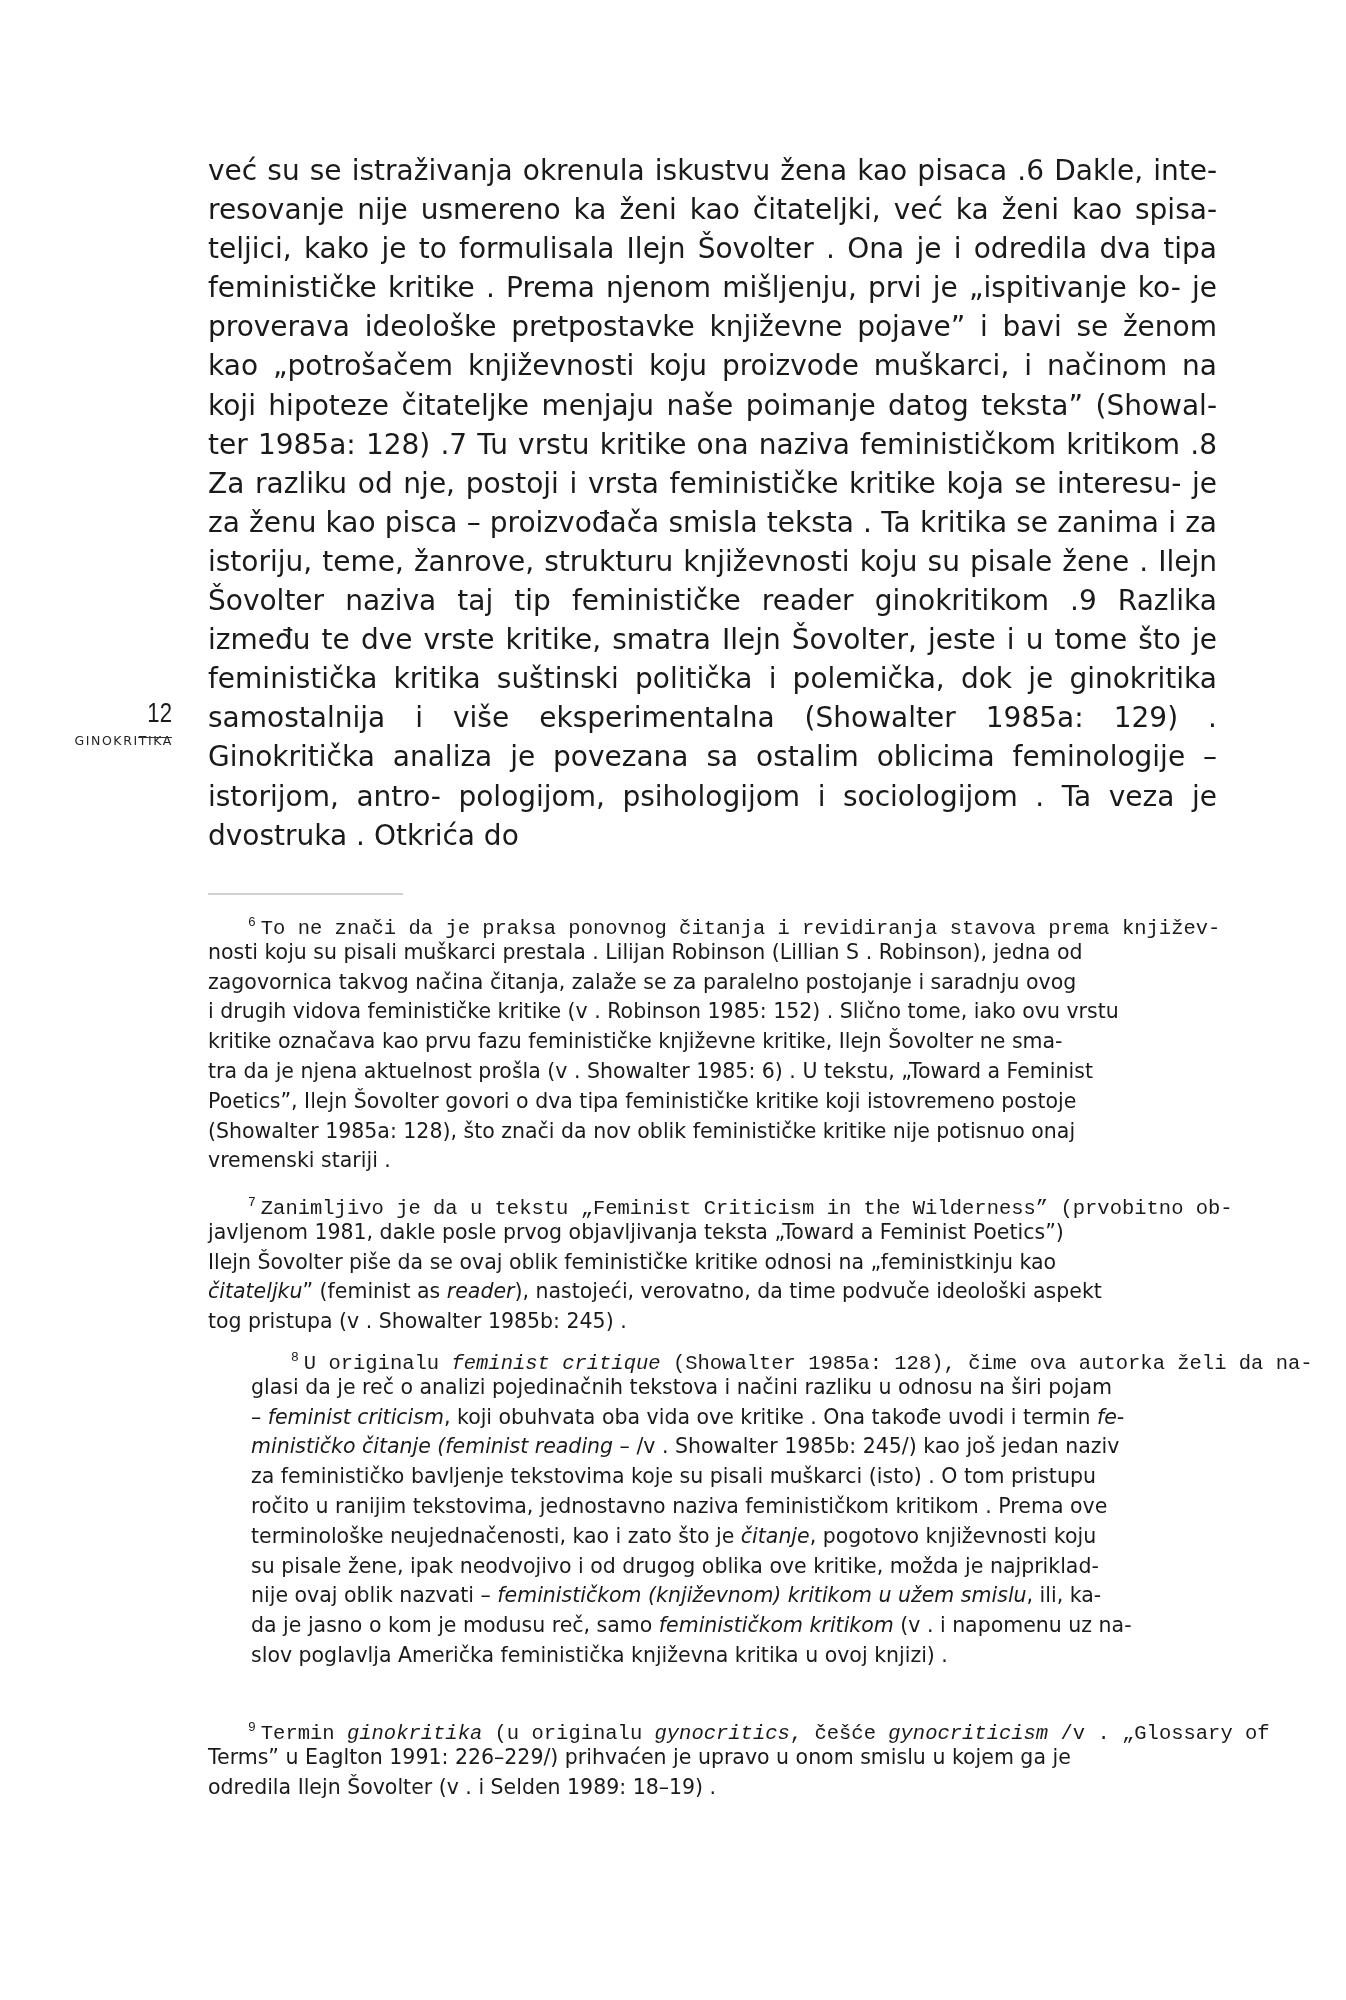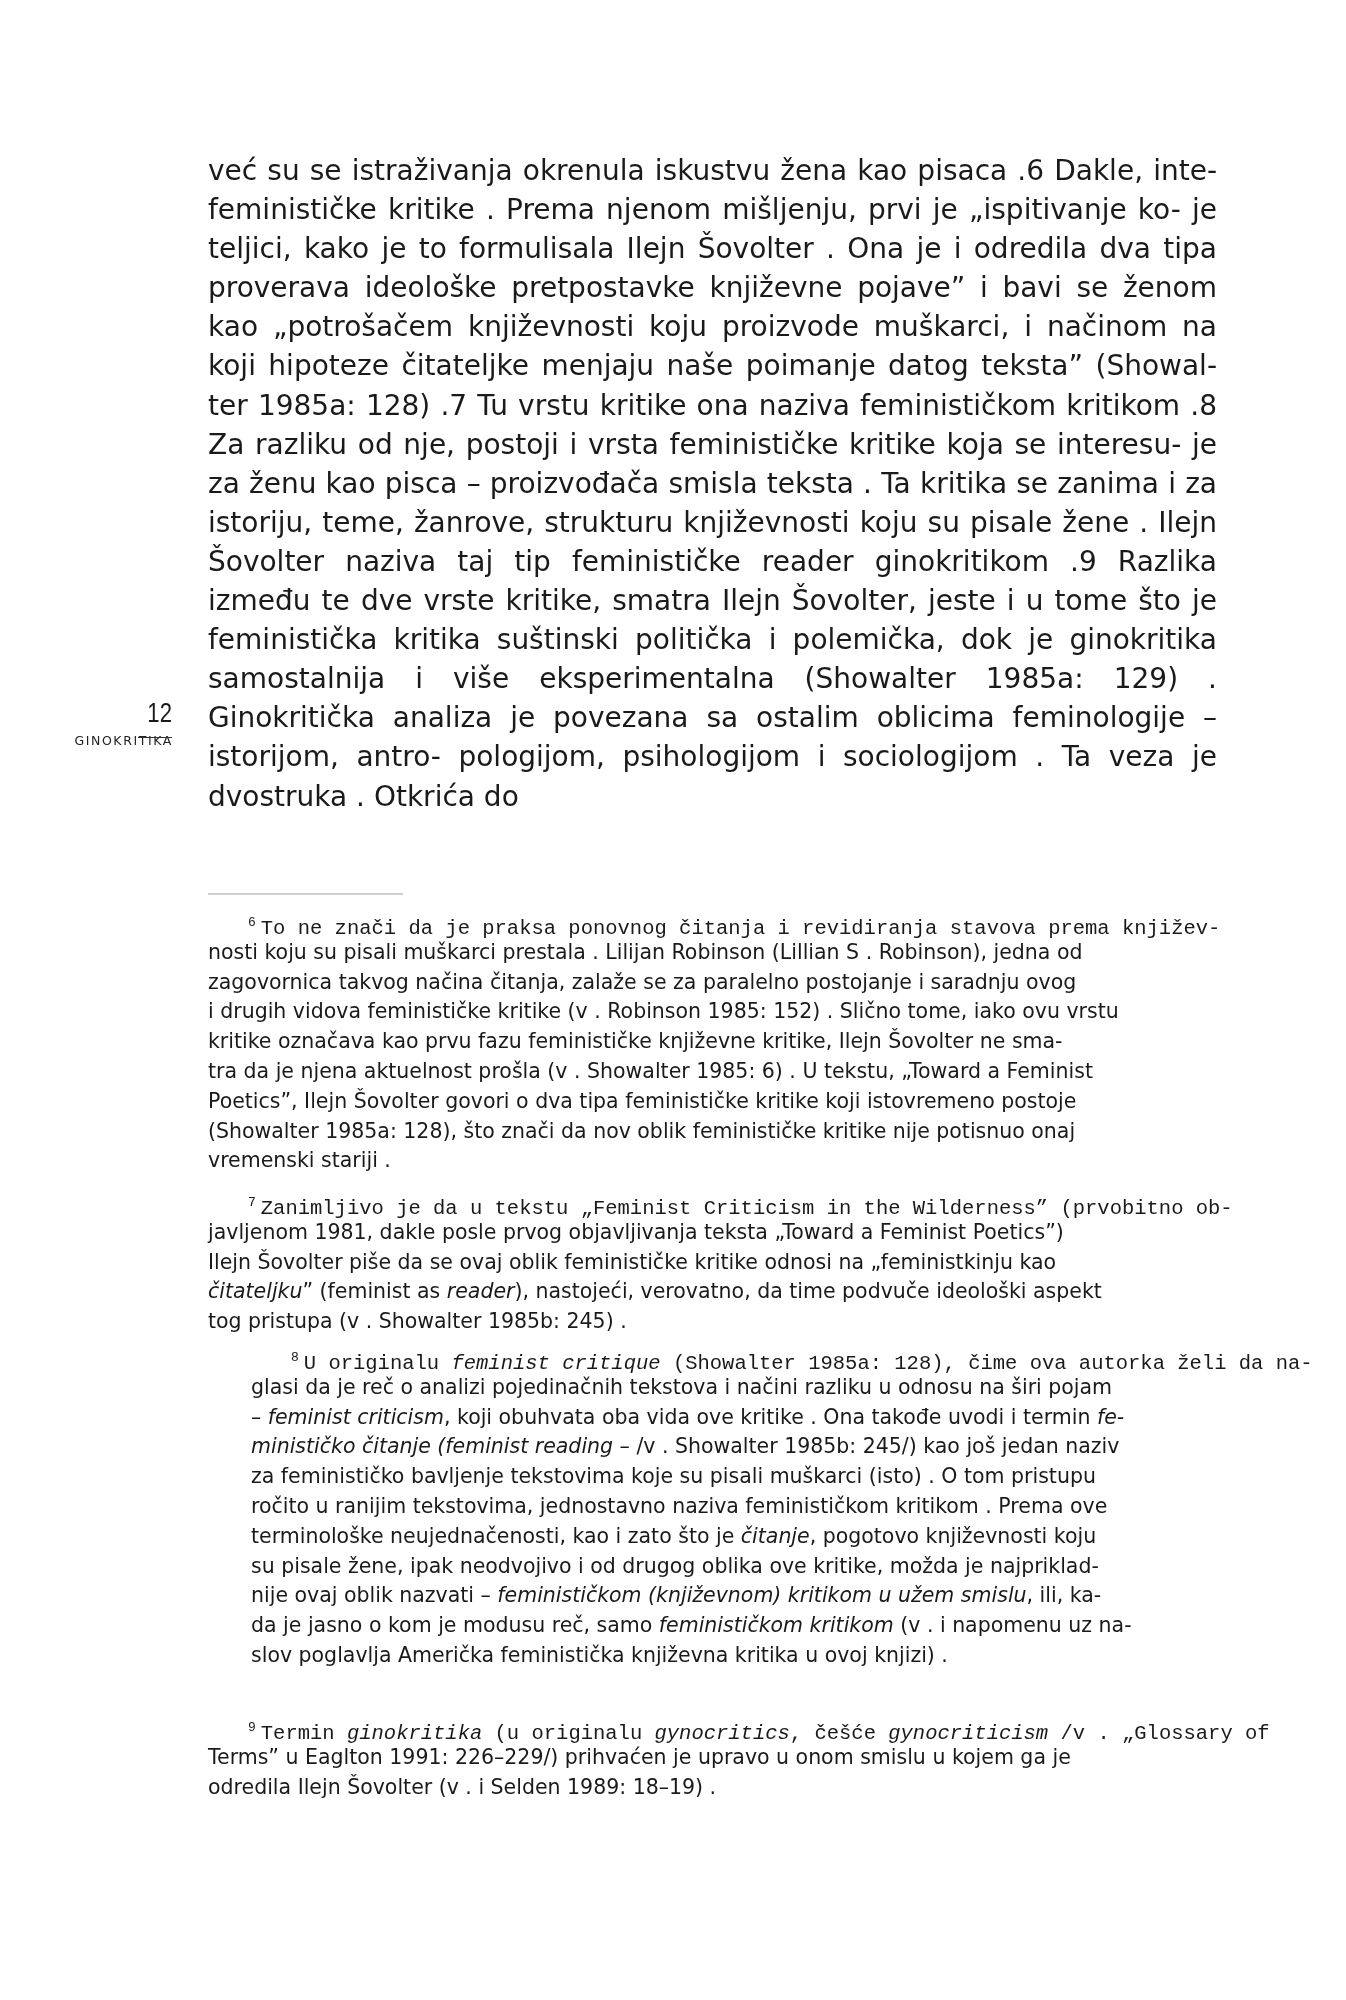--- a/index.html
+++ b/index.html
@@ -28,22 +28,23 @@
 
 <div class="page">
 
   <div class="margin-folio">
     <span class="page-number">12</span>
     <span class="running-head"><span>GINOKRITIKA</span><span class="running-head-rule"></span></span>
   </div>
 
   <div class="body-text">
     <span class="body-line">već su se istraživanja okrenula iskustvu žena kao pisaca .6 Dakle, inte-</span>
+    <span class="body-line">resovanje nije usmereno ka ženi kao čitateljki, već ka ženi kao spisa-</span>
+    <span class="body-line">teljici, kako je to formulisala Ilejn Šovolter . Ona je i odredila dva tipa</span>
     <span class="body-line">feminističke kritike . Prema njenom mišljenju, prvi je „ispitivanje ko- je</span>
-    <span class="body-line">teljici, kako je to formulisala Ilejn Šovolter . Ona je i odredila dva tipa</span>
     <span class="body-line">proverava ideološke pretpostavke književne pojave” i bavi se ženom</span>
     <span class="body-line">kao „potrošačem književnosti koju proizvode muškarci, i načinom na</span>
     <span class="body-line">koji hipoteze čitateljke menjaju naše poimanje datog teksta” (Showal-</span>
     <span class="body-line">ter 1985a: 128) .7 Tu vrstu kritike ona naziva feminističkom kritikom .8</span>
     <span class="body-line">Za razliku od nje, postoji i vrsta feminističke kritike koja se interesu- je</span>
     <span class="body-line">za ženu kao pisca – proizvođača smisla teksta . Ta kritika se zanima i za</span>
     <span class="body-line">istoriju, teme, žanrove, strukturu književnosti koju su pisale žene . Ilejn</span>
     <span class="body-line">Šovolter naziva taj tip feminističke reader ginokritikom .9 Razlika</span>
     <span class="body-line">između te dve vrste kritike, smatra Ilejn Šovolter, jeste i u tome što je</span>
     <span class="body-line">feministička kritika suštinski politička i polemička, dok je ginokritika</span>

